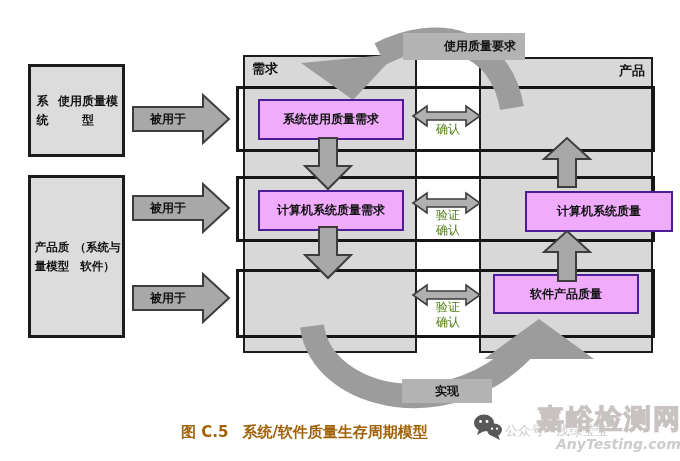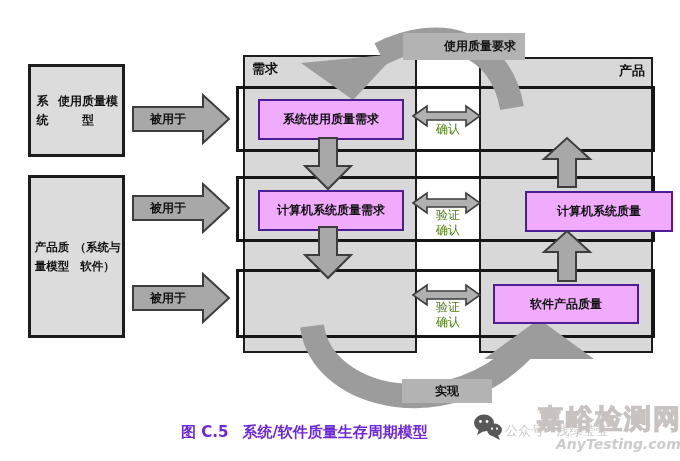--- a/index.html
+++ b/index.html
@@ -41,21 +41,21 @@
     font-size:12px; font-weight:bold; color:#111;
   }
   .check-label {
     position:absolute; width:64px; text-align:center; z-index:7;
     font-size:12px; font-weight:normal; color:#4d7c0f; line-height:15px;
   }
   svg.layer { position:absolute; left:0; top:0; z-index:6; pointer-events:none; }
   svg.swoosh-layer { position:absolute; left:0; top:0; z-index:4; pointer-events:none; }
   .caption {
     position:absolute; left:181px; top:423px; z-index:8;
-    font-size:15px; font-weight:bold; color:#6d28d9; white-space:nowrap;text-align:right;
+    font-size:15px; font-weight:bold; color:#a16207; white-space:nowrap;text-align:right;
   }
   .caption .prefix { margin-right:14px; }
   .wechat { position:absolute; left:473px; top:413px; z-index:8; }
   .account {
     position:absolute; left:505px; top:422px; z-index:8;
     font-size:13px; color:#c9c9c9; white-space:nowrap;
   }
   .site-cn {
     position:absolute; left:537px; top:401px; z-index:9;
     font-size:27px; font-weight:bold; letter-spacing:2px; white-space:nowrap;
@@ -84,21 +84,21 @@
     <path d="M 512 108 C 500 40 438 24 380 54" fill="none" stroke="#9c9c9c" stroke-width="24"></path>
     <polygon points="301,63 396,54 353,100" fill="#9c9c9c"></polygon>
     <path d="M 312 326 C 322 402 455 428 528 344" fill="none" stroke="#9c9c9c" stroke-width="24"></path>
     <polygon points="484,359 594,359 539,319" fill="#9c9c9c"></polygon>
   </svg>
 
   <div class="ibox" style="left:258px; top:99px;  width:142px; height:37px;">系统使用质量需求</div>
   <div class="ibox" style="left:258px; top:190px; width:142px; height:37px;">计算机系统质量需求</div>
 
   <div class="ibox" style="left:493px; top:191px; width:144px; height:37px;margin-left:32px;">计算机系统质量</div>
-  <div class="ibox" style="left:493px; top:284px; width:142px; height:36px;">软件产品质量</div>
+  <div class="ibox" style="left:493px; top:274px; width:142px; height:36px;">软件产品质量</div>
 
   <div class="model" style="left:28px; top:64px; width:91px; height:87px;">
     <span>系统</span>
     <span>使用质量模型</span>
   </div>
   <div class="model" style="left:28px; top:175px; width:91px; height:157px; font-size:11.5px;">
     <span>产品质量模型</span>
     <span>（系统与软件）</span>
   </div>
 

